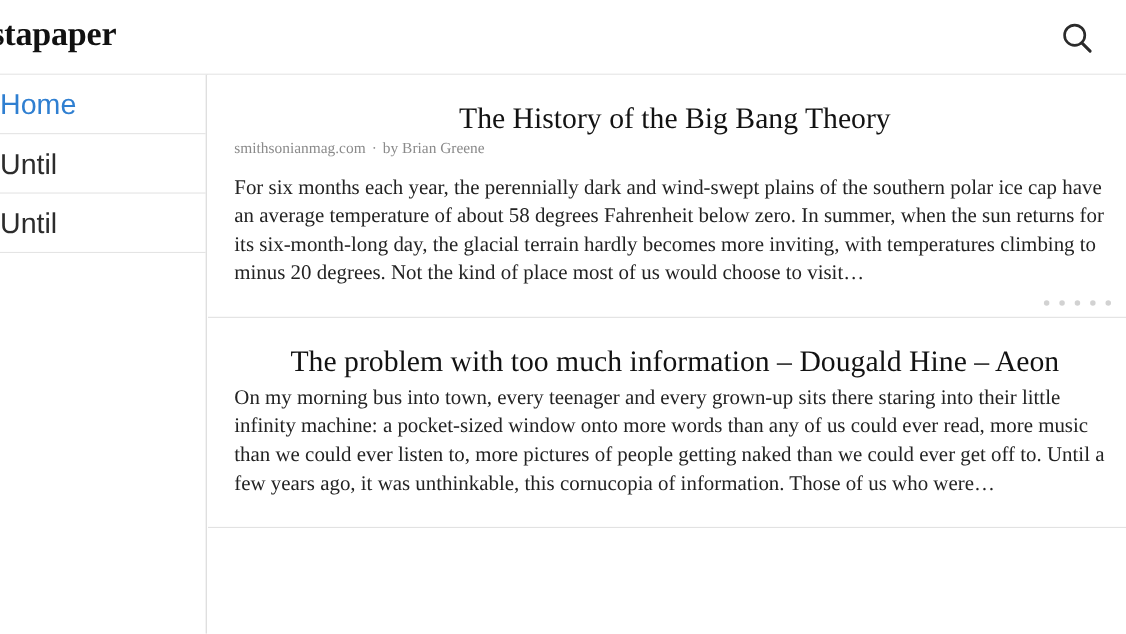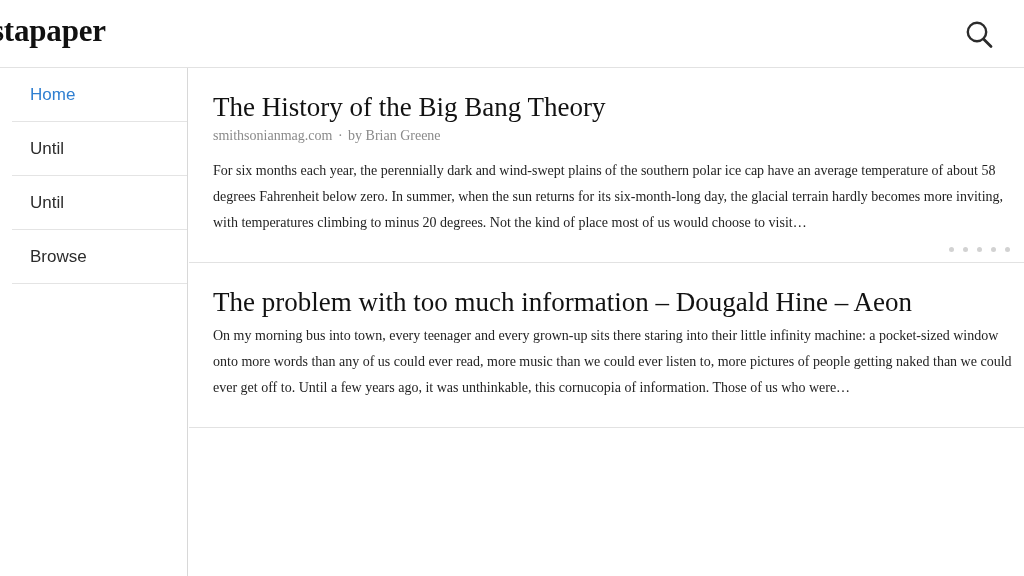--- a/index.html
+++ b/index.html
@@ -63,28 +63,27 @@
     width: 188px;
     height: 508px;
     background: #ffffff;
     border-right: 1px solid #d8d8d8;
     box-sizing: border-box;
   }
   .nav-item {
     position: relative;
     height: 54px;
     line-height: 54px;
-    padding-left: 18px;
-    font-size: 17px;
+    padding-left: 0px;
+    font-size: 26px;
     color: #2c2c2c;
     border-bottom: 1px solid #e4e4e4;
     box-sizing: border-box;
     cursor: pointer;
     white-space: nowrap;
-    margin-left: 12px;
   }
   .nav-item.active {
     color: #2f7fd1;
   }
 
   
   .main {
     position: absolute;
     left: 189px;
     top: 68px;
@@ -102,35 +101,36 @@
   }
   .article-title {
     font-family: "Liberation Serif", serif;
     font-size: 27px;
     line-height: 34px;
     color: #121212;
     margin: 0 0 4px 0;
     letter-spacing: 0px;
     white-space: nowrap;
     overflow: hidden;
+    text-align: center;
   }
   .article-meta {
     font-family: "Liberation Serif", serif;
     font-size: 14px;
     color: #8a8a8a;
     margin-bottom: 14px;
     white-space: nowrap;
   }
   .article-meta .dot {
     color: #8a8a8a;
     padding: 0 2px;
   }
   .article-excerpt {
     font-family: "Liberation Serif", serif;
-    font-size: 14px;
+    font-size: 19px;
     line-height: 26px;
     color: #232323;
     margin: 0;
     max-height: 104px;
     overflow: hidden;
   }
   .progress-dots {
     position: absolute;
     right: 14px;
     bottom: 10px;
@@ -157,21 +157,20 @@
         <circle cx="15" cy="14" r="9.2" fill="none" stroke="#2b2b2b" stroke-width="2.4"></circle>
         <line x1="21.5" y1="21" x2="29" y2="28.5" stroke="#2b2b2b" stroke-width="2.8" stroke-linecap="round"></line>
       </svg>
     </div>
   </div>
 
   <div class="sidebar">
     <div class="nav-item active">Home</div>
     <div class="nav-item">Until</div>
     <div class="nav-item">Until</div>
-    <div class="nav-item">Browse</div>
   </div>
 
   <div class="main">
 
     <div class="article">
       <div class="article-title">The History of the Big Bang Theory</div>
       <div class="article-meta">
         <span>smithsonianmag.com</span>
         <span class="dot">·</span>
         <span>by Brian Greene</span>

